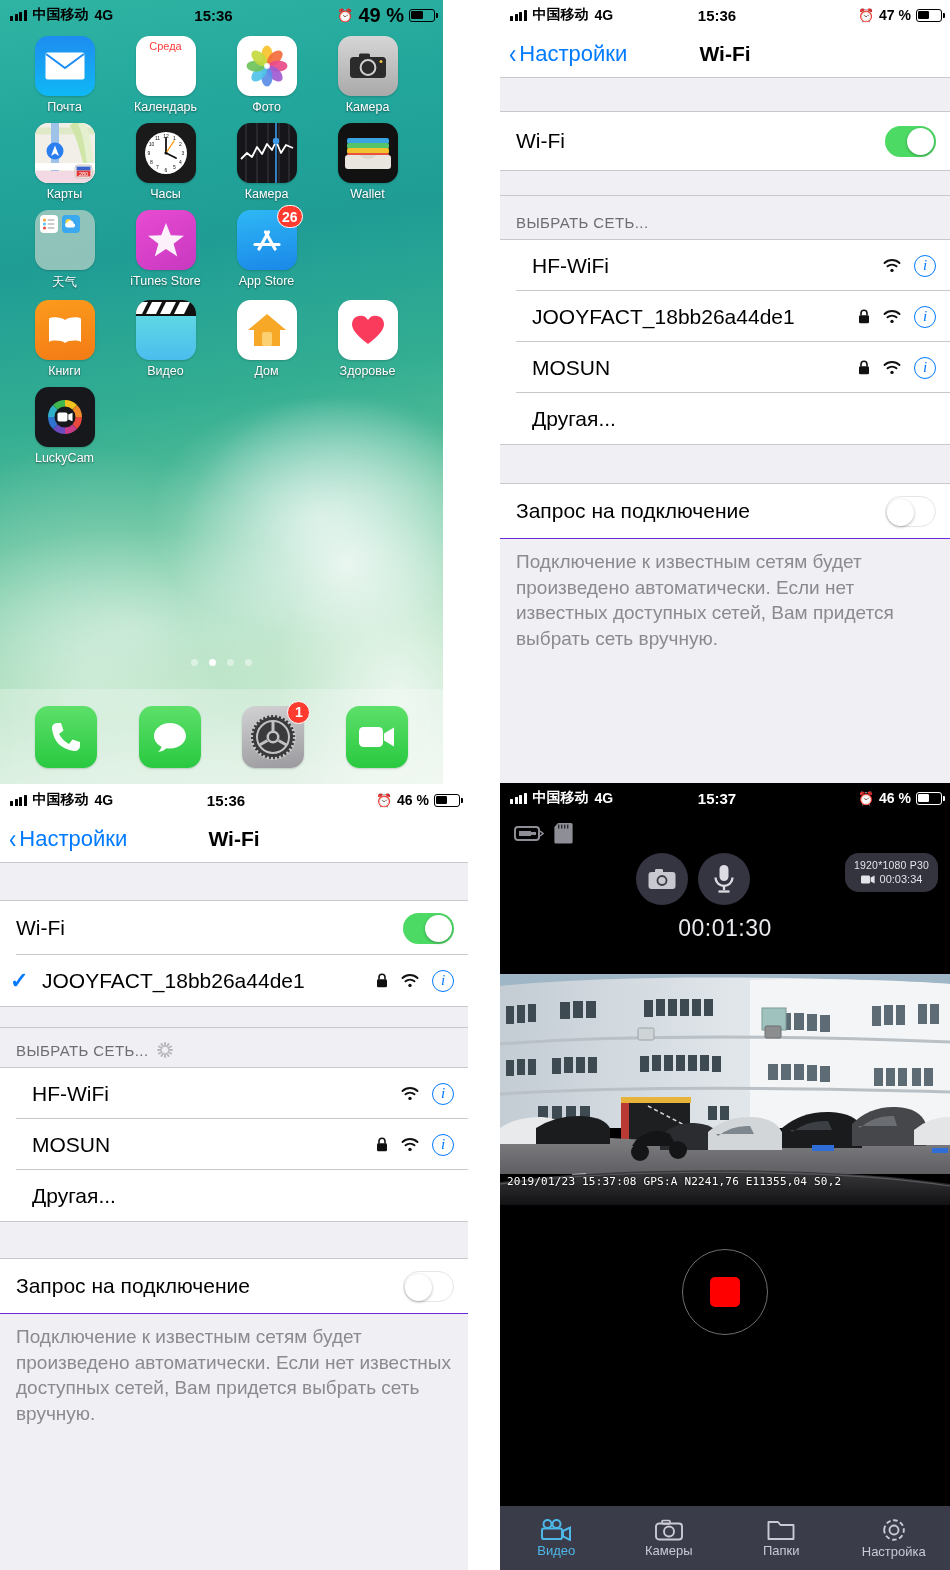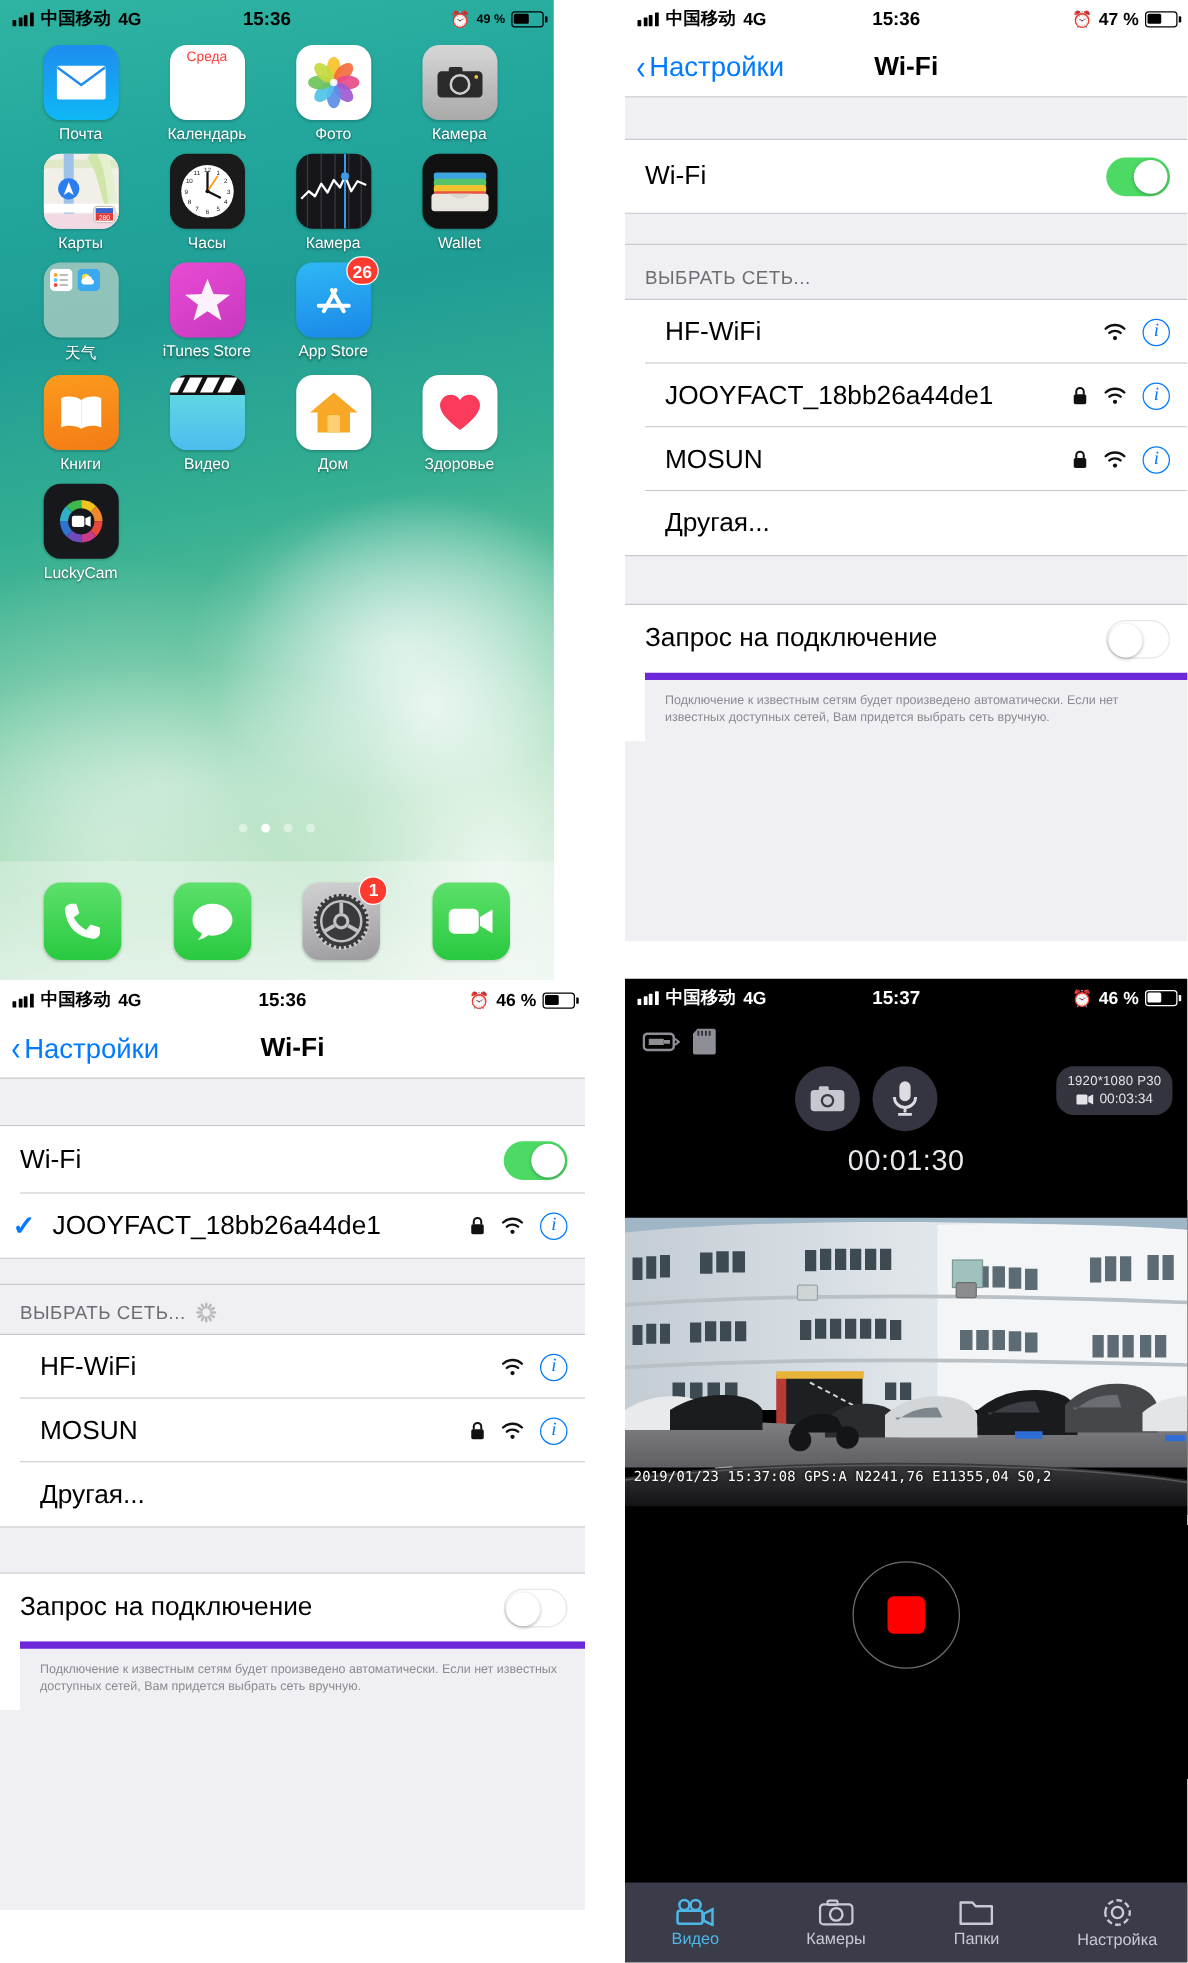--- a/index.html
+++ b/index.html
@@ -71,22 +71,22 @@
   .toggle { width:51px; height:31px; border-radius:16px; position:relative; flex:none; }
   .toggle.on { background:#4cd964; }
   .toggle.off { background:#fff; border:1px solid #e5e5ea; }
   .toggle .knob {
     position:absolute; top:2px; width:27px; height:27px; border-radius:50%;
     background:#fff; box-shadow:0 1px 3px rgba(0,0,0,.3);
   }
   .toggle.on .knob { right:2px; }
   .toggle.off .knob { left:1px; }
   .footnote {
-    background:#efeff4; color:#8a8a8f; font-size:10px; line-height:1.35;
-    padding:10px 16px 12px 16px; border-top:6px solid #6d28d9;margin-left:16px;
+    background:#efeff4; color:#8a8a8f; font-size:19px; line-height:1.35;
+    padding:10px 16px 12px 16px; border-top:1px solid #6d28d9;
   }
   .filler { background:#efeff4; }
   .spinner { width:18px; height:18px; position:relative; display:inline-block; }
   .spinner i {
     position:absolute; left:8px; top:1px; width:2px; height:5px;
     background:#b9b9bd; border-radius:1px; transform-origin:1px 8px;
   }
 
   
   .home {
@@ -178,21 +178,21 @@
             <i></i>
             <i></i>
             <i></i>
           </span>
         <span class="carrier">中国移动</span>
         <span class="net">4G</span>
       </div>
       <div class="sb-center">15:36</div>
       <div class="sb-right">
         <span class="alarm">⏰</span>
-        <span style="font-size:10px;">49 %</span>
+        <span style="font-size:20px;">49 %</span>
         <span class="batt">
             <span style="width:12px;"></span>
           </span>
       </div>
     </div>
 
     <div class="grid">
 
       <div class="grid-row">
         <div class="app">

